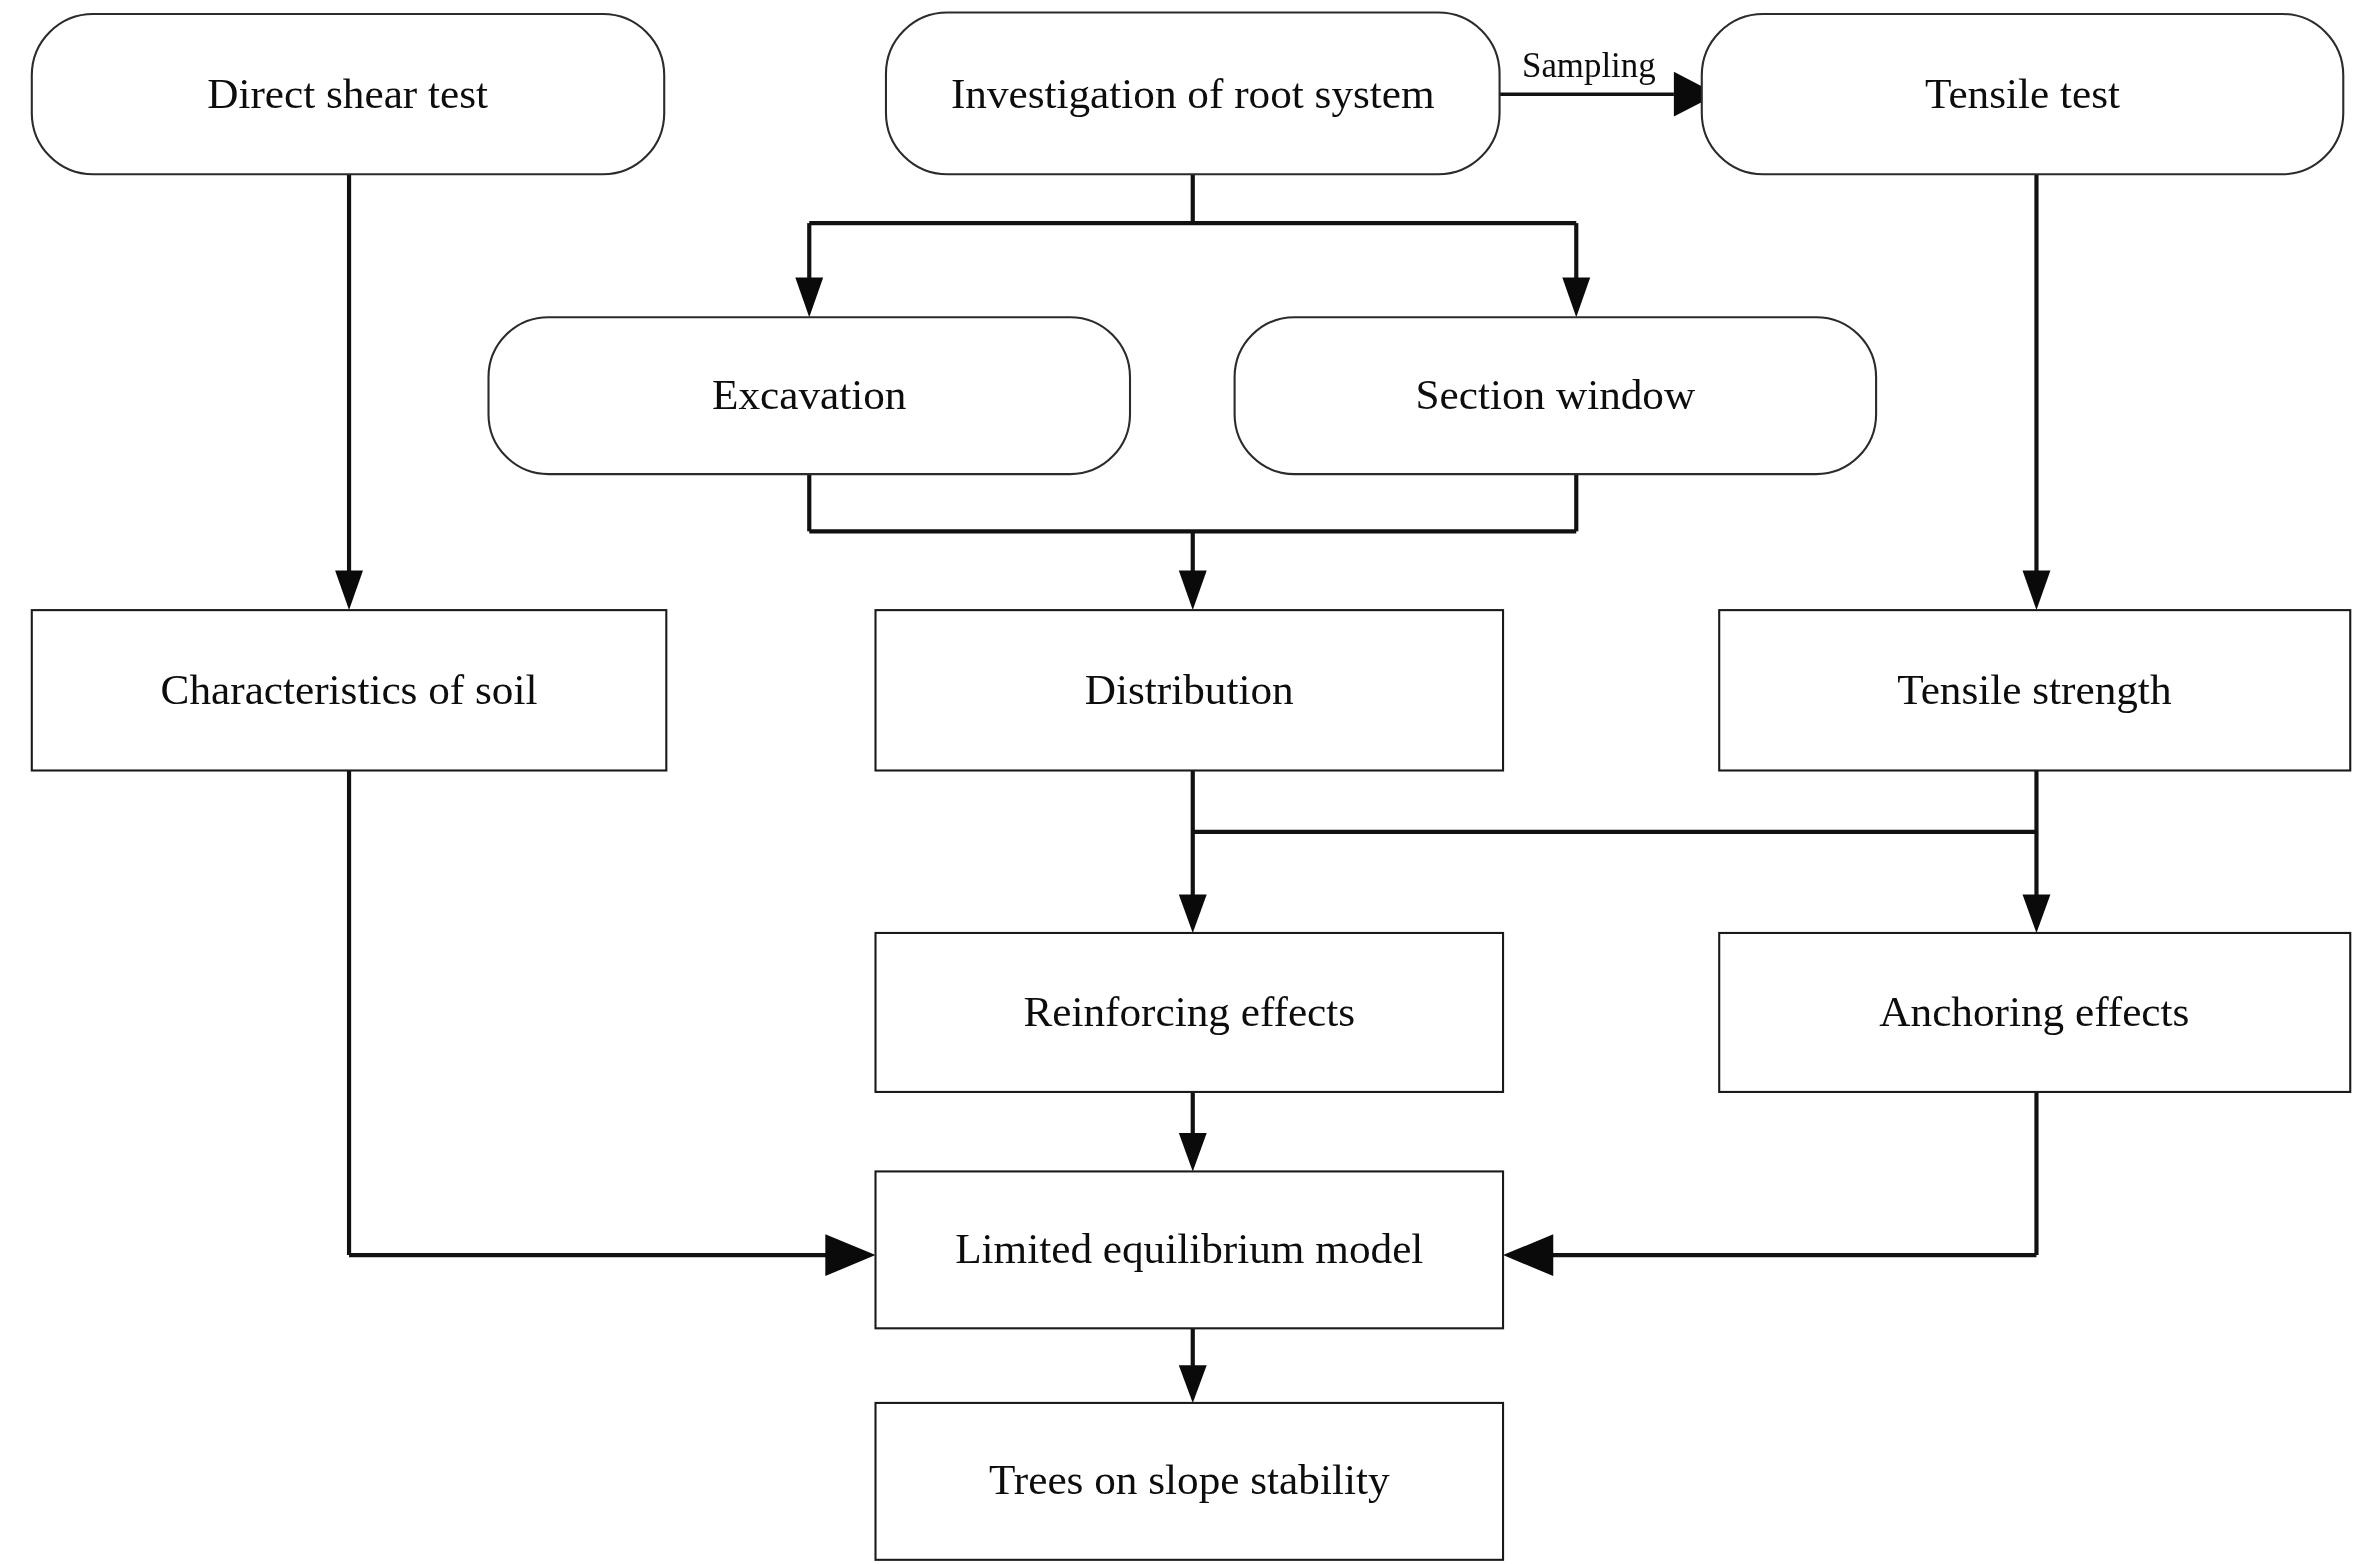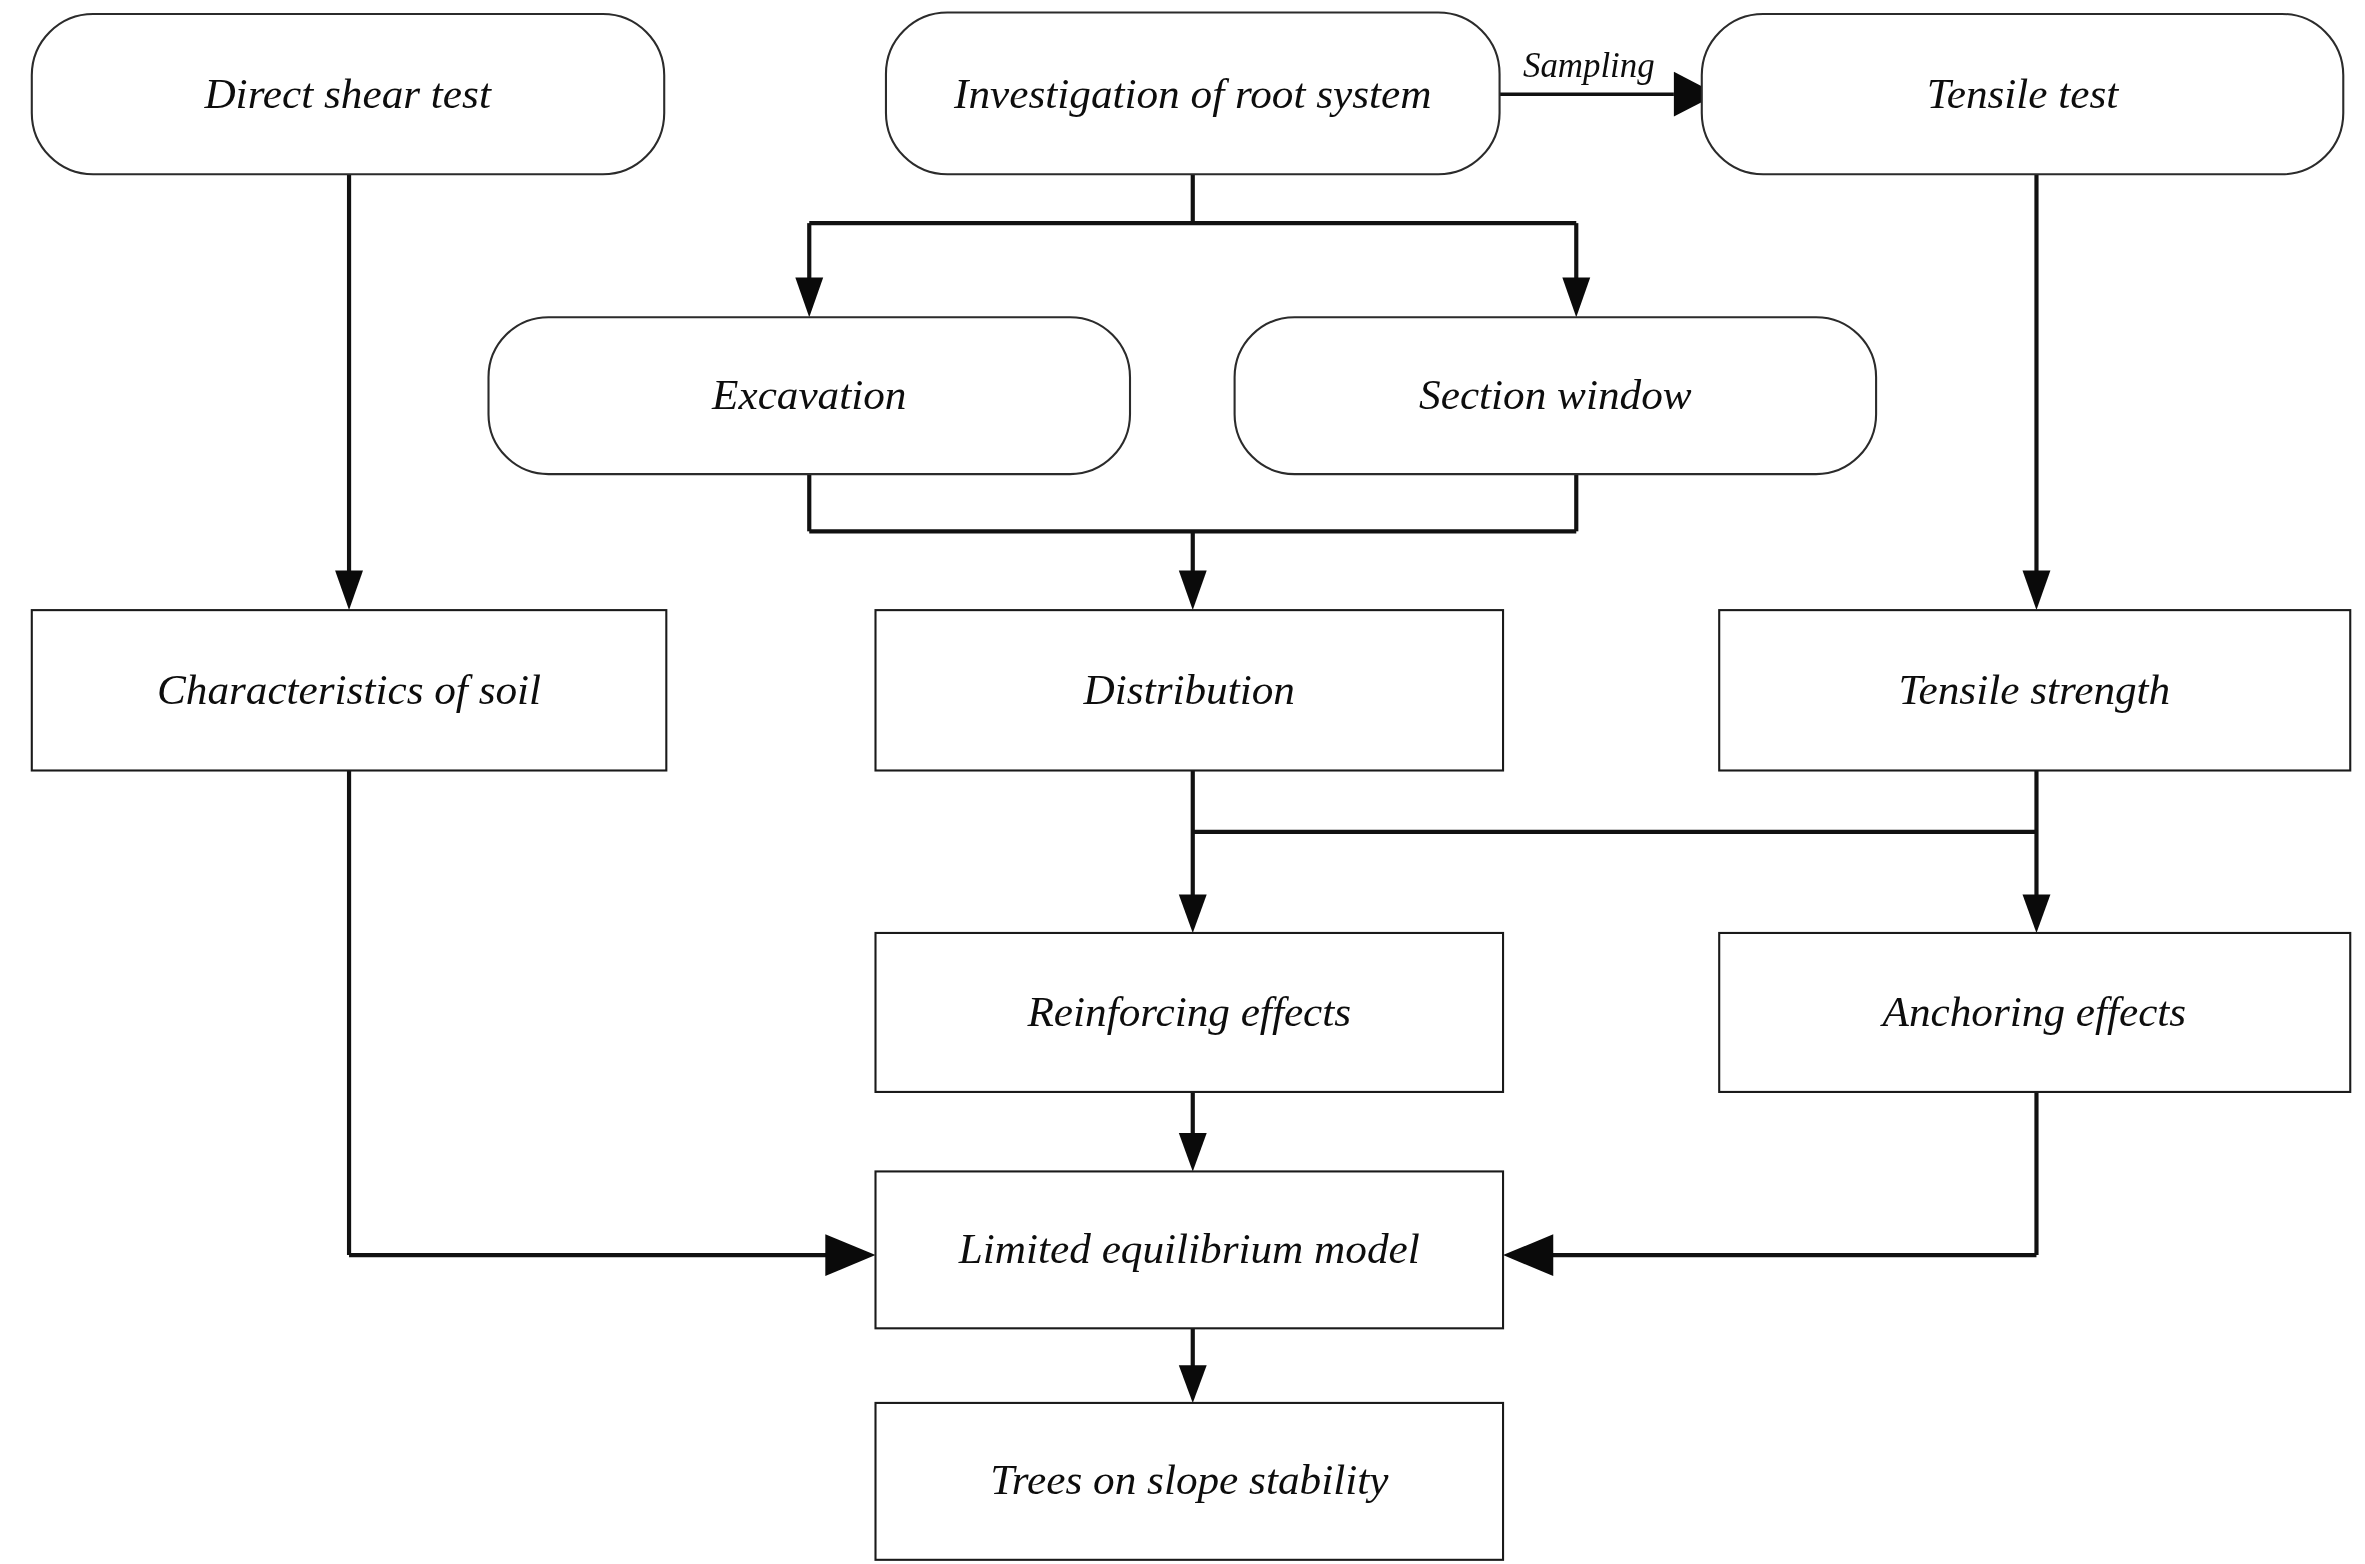--- a/index.html
+++ b/index.html
@@ -11,21 +11,20 @@
     width: 2366px;
     height: 1564px;
     overflow: hidden;
     font-family: "Liberation Serif", "DejaVu Serif", serif;
   }
   #flowchart-root {
     position: relative;
     width: 2366px;
     height: 1564px;
     background: #ffffff;
-    font-style: italic;
   }
   svg#diagram-canvas {
     position: absolute;
     top: 0;
     left: 0;
     width: 2366px;
     height: 1564px;
     display: block;
   }
   .node-shape {

